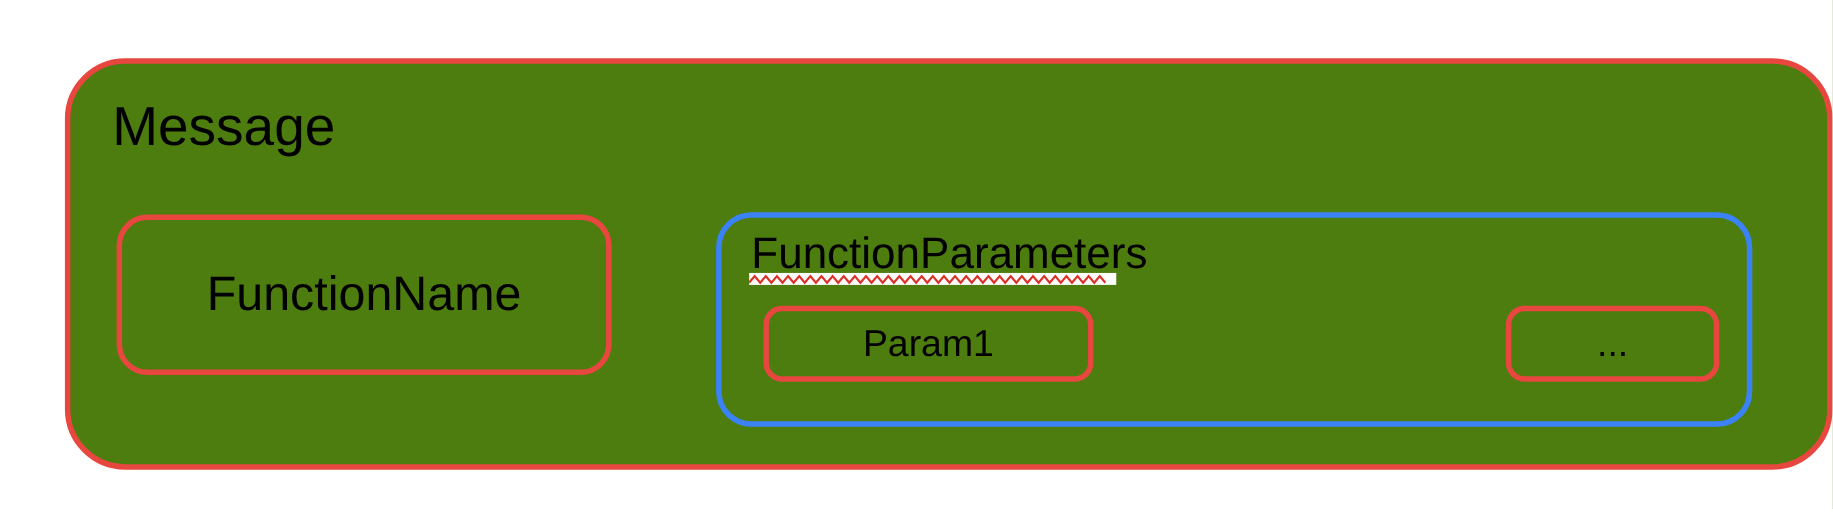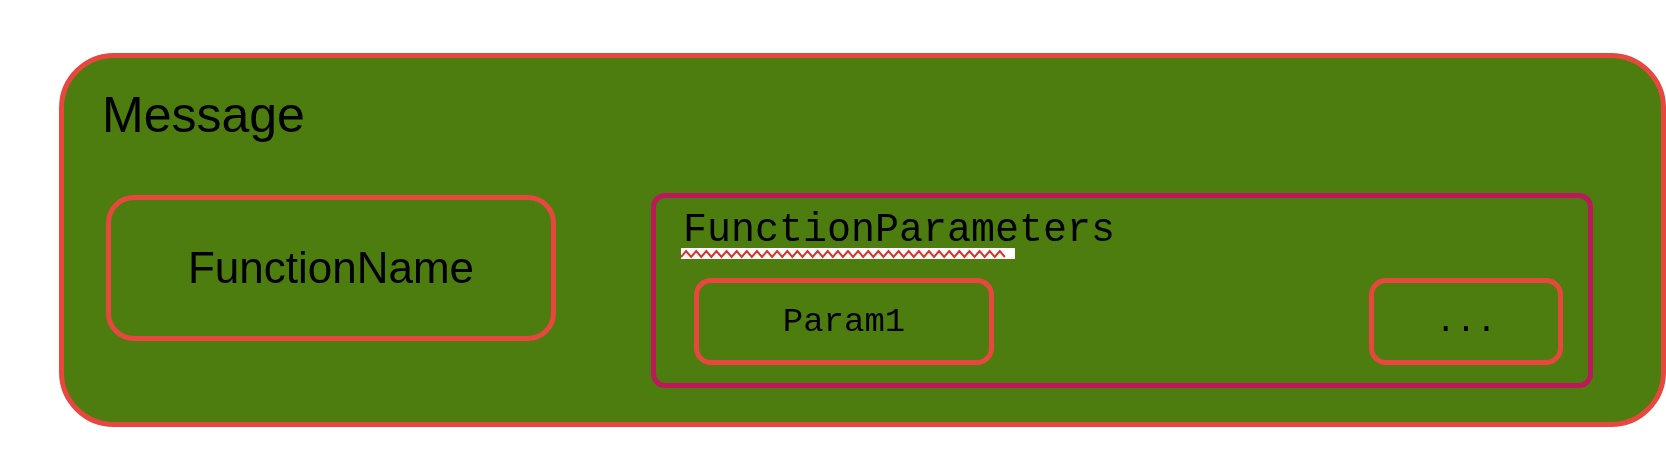--- a/index.html
+++ b/index.html
@@ -58,23 +58,22 @@
     white-space: nowrap;
   }
   
   .fp-box {
     position: absolute;
     left: 587px;
     top: 135px;
     width: 942px;
     height: 195px;
     box-sizing: border-box;
-    border: 5px solid #be185d;
-    border-radius: 14px;
-    font-family: Liberation Mono, monospace;
+    border: 5px solid #3b82f6;
+    border-radius: 32px;
   }
   .fp-label-wrap {
     position: absolute;
     left: 27px;
     top: 9px;
     display: inline-block;
   }
   .fp-label {
     display: block;
     font-size: 40px;
@@ -83,21 +82,21 @@
   }
   .squiggle {
     display: block;
     margin-top: -7px;
     margin-left: -2px;
   }
   
   .param-box {
     position: absolute;
     top: 80px;
-    height: 87px;
+    height: 69px;
     box-sizing: border-box;
     border: 5px solid #e8473f;
     border-radius: 17px;
     display: flex;
     align-items: center;
     justify-content: center;
     font-size: 34px;
     line-height: 1;
     white-space: nowrap;
   }

